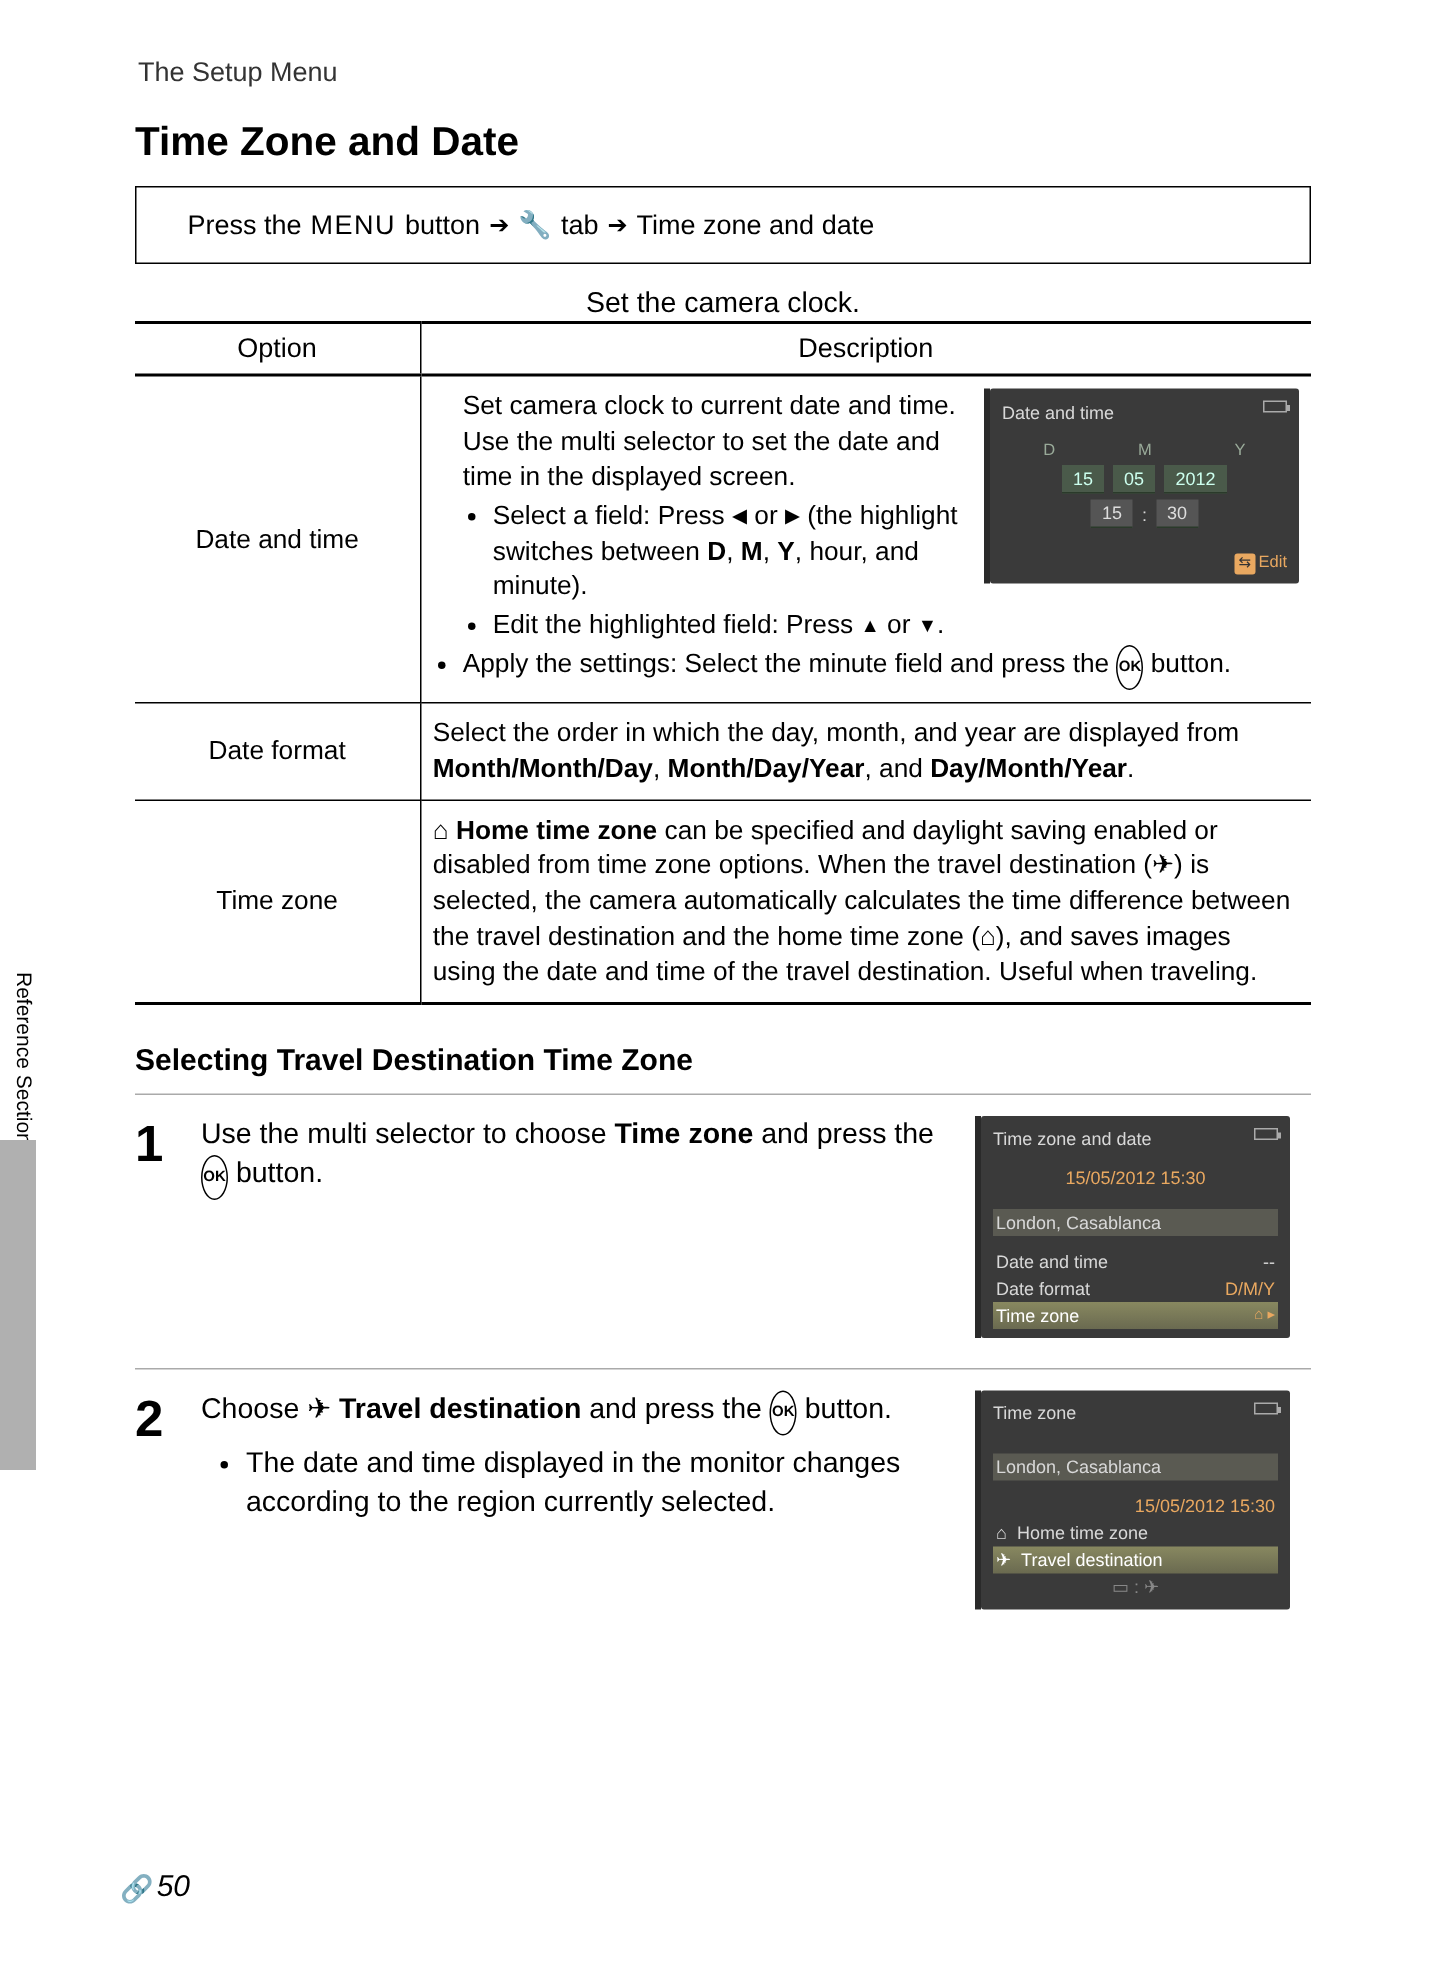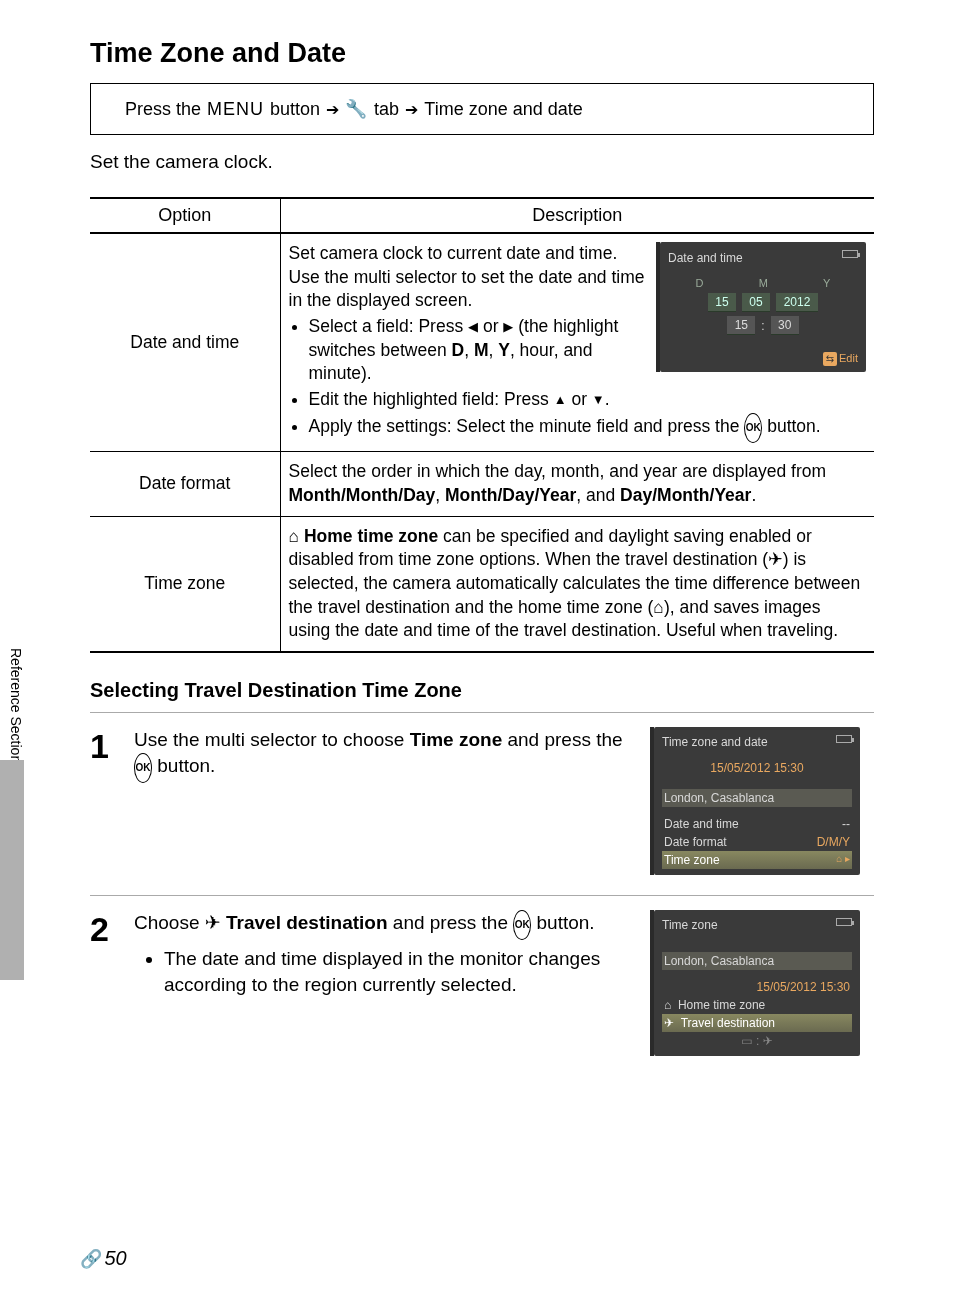--- a/index.html
+++ b/index.html
@@ -32,21 +32,21 @@
     padding: 14px 34px;
     font-size: 18px;
     margin-bottom: 16px;
     display: flex;
     align-items: center;
     gap: 6px;
     flex-wrap: wrap;
   }
   .menu-word { font-family: "Arial Narrow", Arial, sans-serif; letter-spacing: 1px; }
   .arrow { font-size: 16px; }
-  .intro { font-size: 19px; margin-bottom: 24px; }
+  .intro { font-size: 19px; margin-bottom: 0; text-align: center; }
   table {
     width: 100%;
     border-collapse: collapse;
     margin-bottom: 26px;
   }
   th {
     font-weight: 400;
     font-size: 18px;
     border-top: 2px solid #000;
     border-bottom: 2px solid #000;
@@ -58,21 +58,21 @@
     border-bottom: 1px solid #000;
     padding: 8px 8px;
     font-size: 17.5px;
     vertical-align: middle;
     line-height: 1.35;
   }
   tr:last-child td { border-bottom: 2px solid #000; }
   td.col1 { border-right: 1px solid #000; text-align: center; }
   td.desc { position: relative; }
   .desc-flex { display: flex; gap: 10px; align-items: flex-start; }
-  .desc-text { flex: 1; }
+  .desc-text { flex: 1; margin-left: 20px; }
   ul.bullets { list-style: disc; padding-left: 20px; }
   ul.bullets li { margin-top: 2px; }
   .bold { font-weight: 700; }
   .tri { font-size: 13px; display: inline-block; vertical-align: 1px; }
   .ok-btn {
     display: inline-flex;
     border: 1.5px solid #000;
     border-radius: 50%;
     width: 18px; height: 30px;
     align-items: center; justify-content: center;
@@ -158,20 +158,21 @@
 </head>
 <body>
 
 <div class="side-tab">
   <div class="side-text">Reference Section</div>
   <div class="side-gray"></div>
 </div>
 
 <div class="page">
 
+  <div class="header">The Setup Menu</div>
 
   <h1>Time Zone and Date</h1>
 
   <div class="nav-box">
     <span>Press the</span>
     <span class="menu-word">MENU</span>
     <span>button</span>
     <span class="arrow">➔</span>
     <span>🔧</span>
     <span>tab</span>

